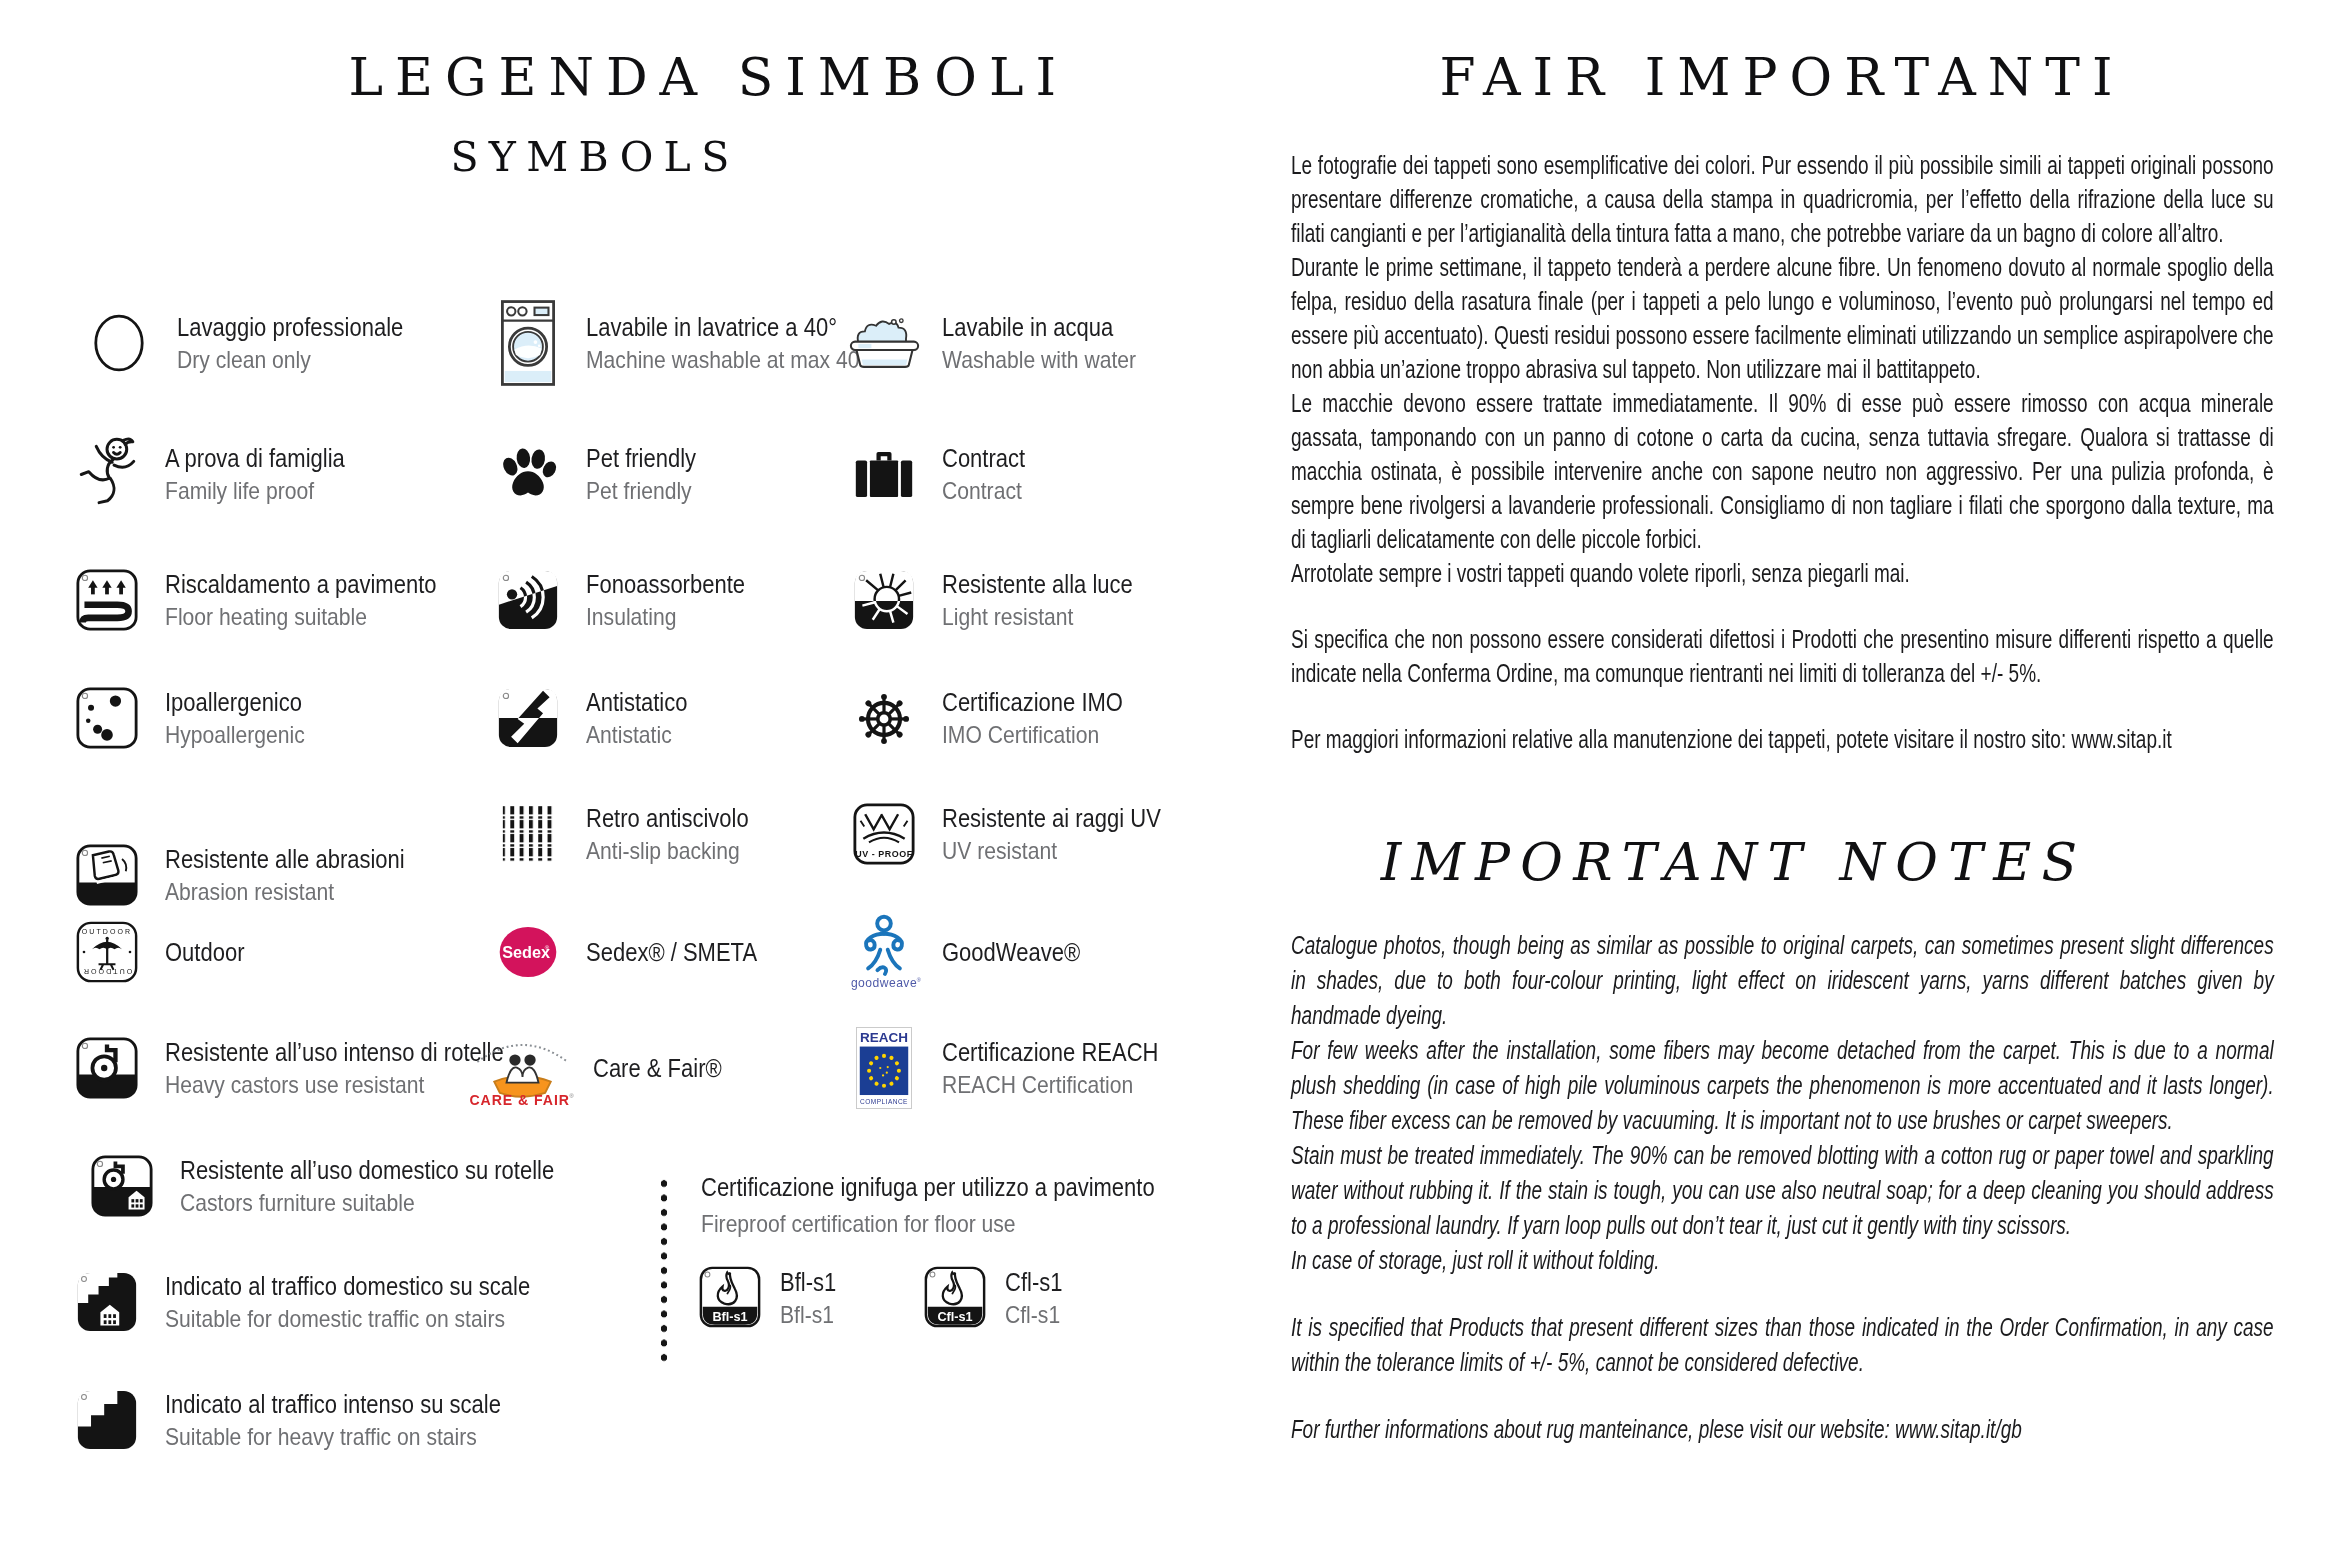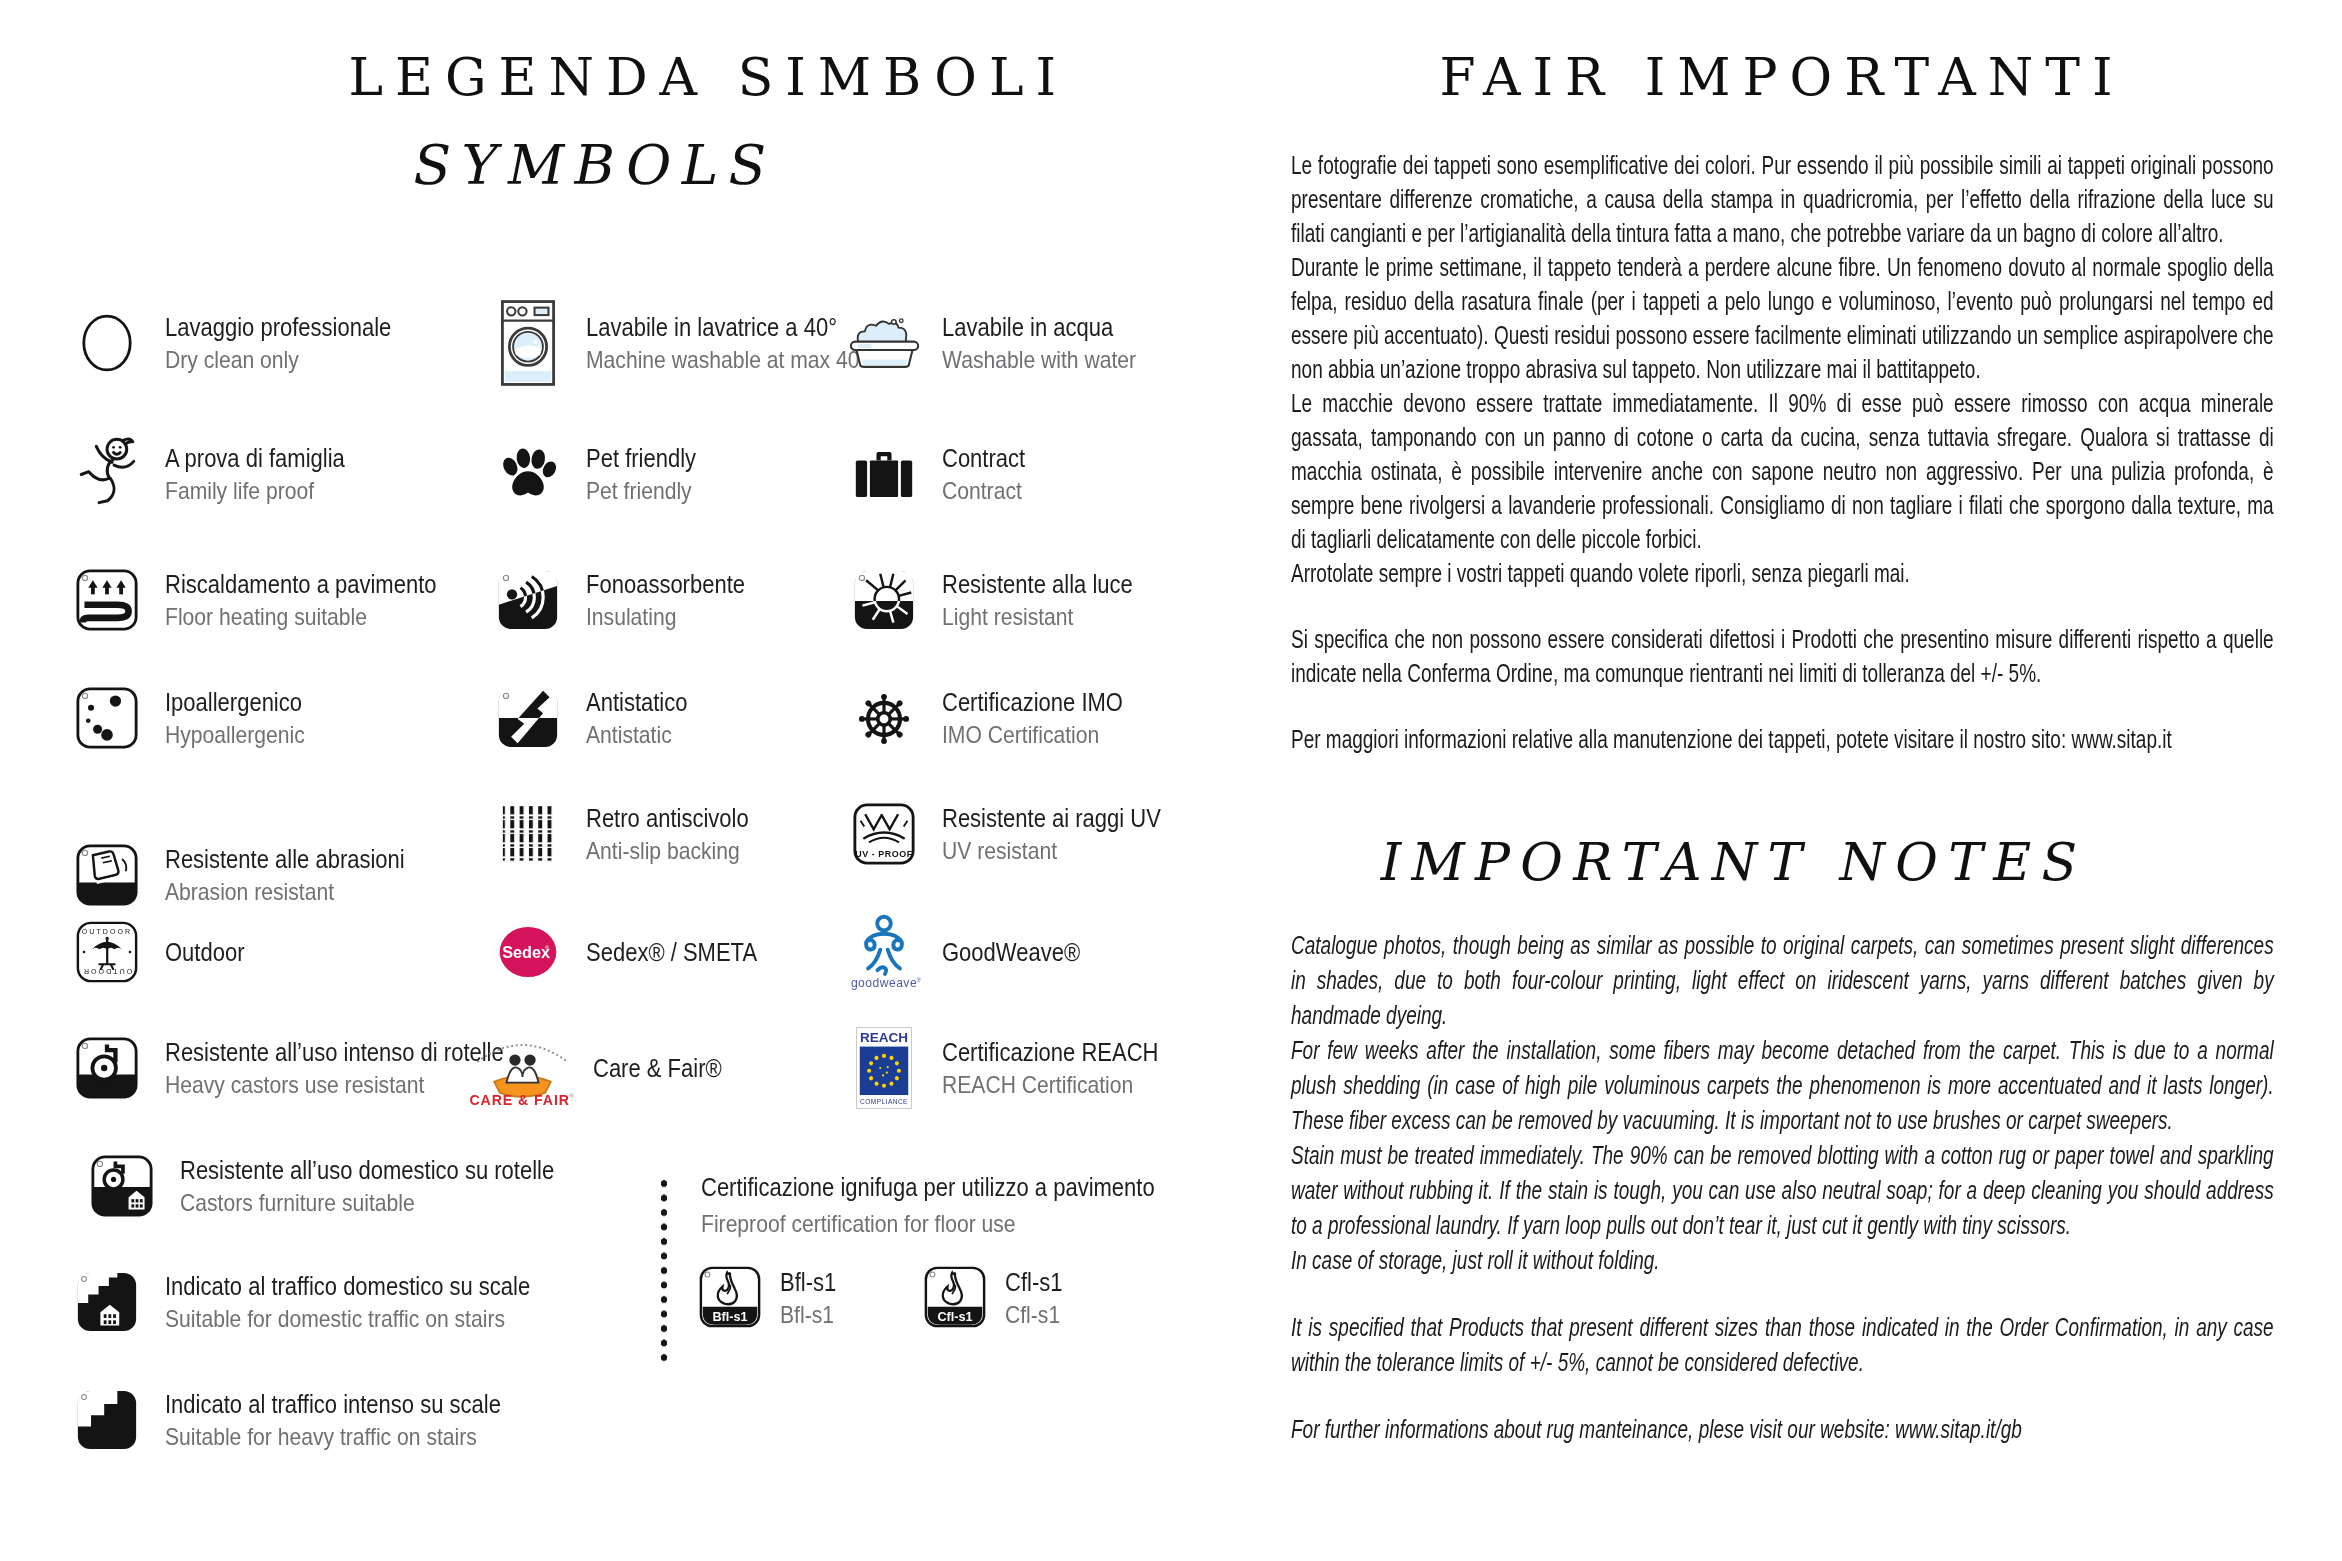--- a/index.html
+++ b/index.html
@@ -1,21 +1,21 @@
 <!DOCTYPE html>
 <html style="font-size:15px"><head>
 <meta charset="utf-8">
 <style>
   html,body{margin:0;padding:0;background:#ffffff;}
   .page{position:relative;width:2342px;height:1562px;background:#fff;overflow:hidden;
         font-family:"Liberation Sans",sans-serif;color:#1e1e20;}
   .ltitle{position:absolute;text-align:center;font-family:"DejaVu Serif",serif;
           font-weight:400;color:#101012;}
   #legend-title-it{left:122px;top:47px;width:946px;font-size:52px;letter-spacing:12px;text-align:right;}
-  #legend-title-en{left:122px;top:133px;width:946px;font-size:55px;letter-spacing:10.3px;font-style:italic;}
+  #legend-title-en{left:122px;top:133px;width:946px;font-size:41px;letter-spacing:10.3px;}
   #notes-title-it{left:1288px;top:47px;width:988px;font-size:52px;letter-spacing:12px;}
   #notes-title-en{left:1240px;top:832px;width:988px;font-size:52px;letter-spacing:10.3px;font-style:italic;}
   .sym{position:absolute;display:flex;align-items:center;height:90px;}
   .sym .ic{flex:0 0 auto;width:86px;display:flex;justify-content:center;align-items:flex-end;}
   .sym .ic.wide{width:111px;}
   .sym .tx{margin-left:15px;display:flex;flex-direction:column;justify-content:center;
            transform:scaleX(0.88);transform-origin:0 50%;white-space:nowrap;}
   .sym .it{font-size:25px;color:#1e1e20;line-height:33px;}
   .sym .en{font-size:24px;color:#6f7073;line-height:32px;}
   .sym .en:empty{display:none;}
@@ -37,21 +37,21 @@
 </style>
 </head>
 <body>
 
 <div class="page">
 
   <div>
     <div class="ltitle" id="legend-title-it">LEGENDA SIMBOLI</div>
     <div class="ltitle" id="legend-title-en">SYMBOLS</div>
 
-    <div class="sym" style="left:64px;top:298px">
+    <div class="sym" style="left:76px;top:298px">
       <span class="ic">
         <svg width="52" height="60" viewBox="0 0 56 64">
             <ellipse cx="28" cy="32" rx="25" ry="29" fill="none" stroke="#141414" stroke-width="3"></ellipse>
           </svg>
       </span>
       <span class="tx">
           <span class="it">Lavaggio professionale</span>
           <span class="en">Dry clean only</span>
         </span>
     </div>

